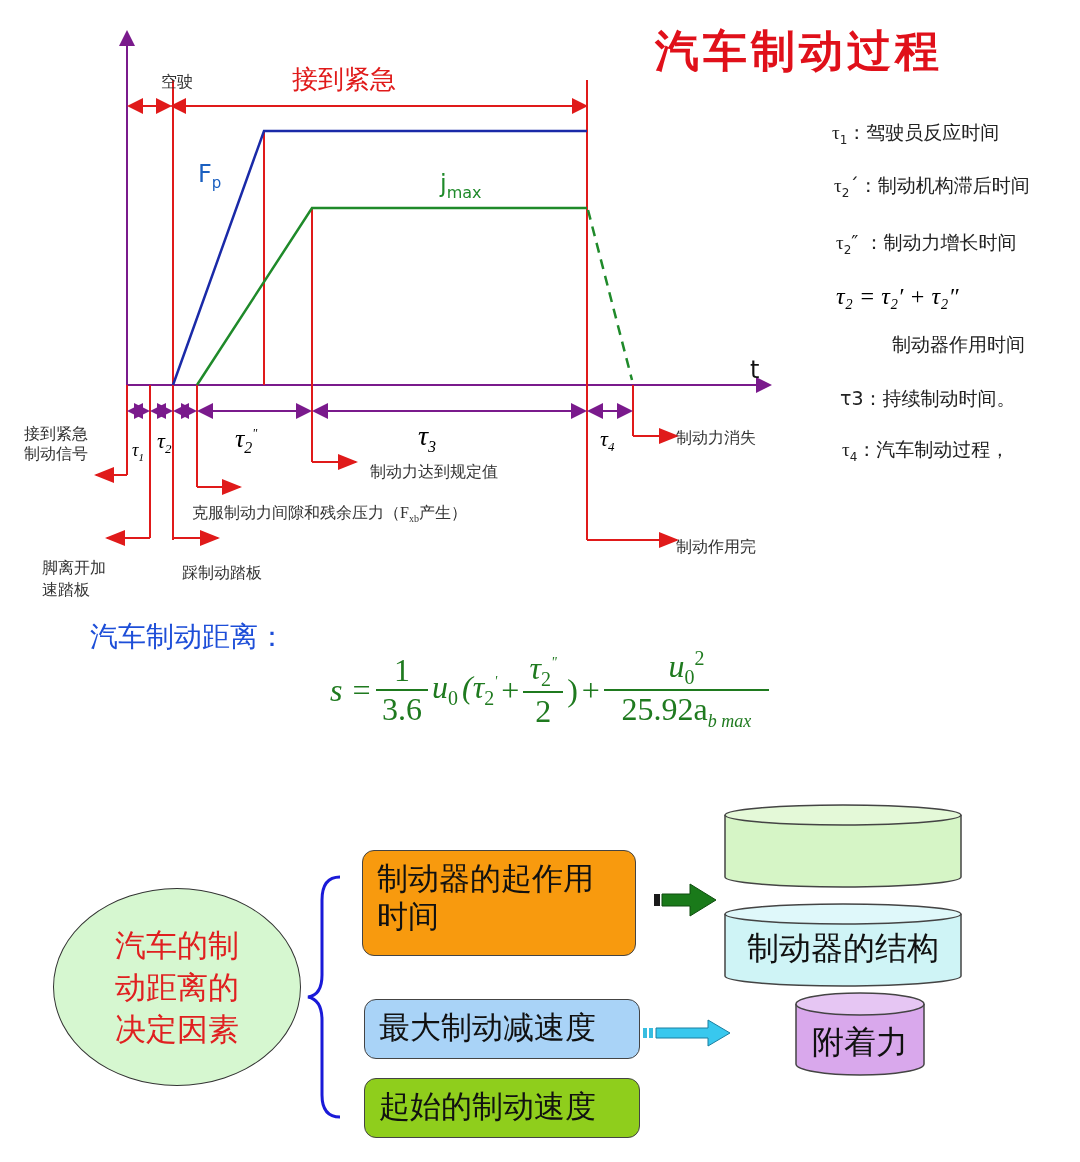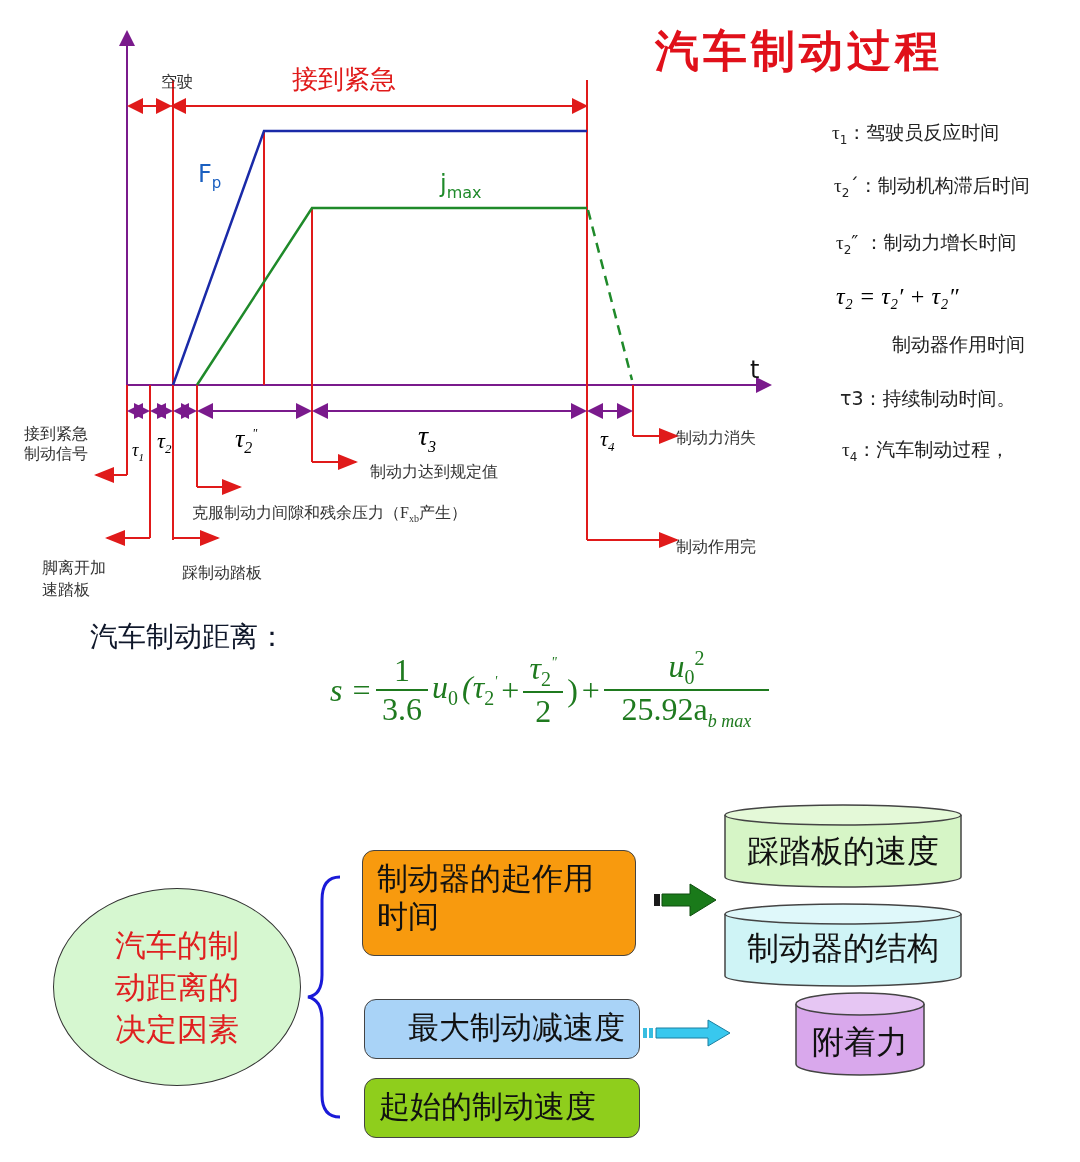--- a/index.html
+++ b/index.html
@@ -123,21 +123,21 @@
 <div class="abs lbl" style="left:676px;top:537px;">制动作用完</div>
 
 <div class="abs legend" style="left:832px;top:120px;"><span class="tau">τ</span><sub>1</sub><span>：驾驶员反应时间</span></div>
 <div class="abs legend" style="left:834px;top:173px;"><span class="tau">τ</span><sub>2</sub><span>´</span><span>：制动机构滞后时间</span></div>
 <div class="abs legend" style="left:836px;top:230px;"><span class="tau">τ</span><sub>2</sub><span>″</span><span> ：制动力增长时间</span></div>
 <div class="abs serif" style="left:836px;top:283px;font-size:24px;font-style:italic;">τ₂ = τ₂′ + τ₂″</div>
 <div class="abs legend" style="left:892px;top:332px;">制动器作用时间</div>
 <div class="abs legend" style="left:840px;top:386px;">τ3：持续制动时间。</div>
 <div class="abs legend" style="left:842px;top:437px;"><span class="tau">τ</span><sub>4</sub><span>：汽车制动过程，</span></div>
 
-<div class="abs" style="left:90px;top:618px;font-size:28px;color:#0f172a;">汽车制动距离：</div>
+<div class="abs" style="left:90px;top:618px;font-size:28px;color:#1d4ed8;">汽车制动距离：</div>
 <div class="abs formula" style="left:330px;top:640px;height:100px;display:flex;align-items:center;gap:4px;">
   <span style="font-style:italic;">s =</span>
   <span style="display:inline-flex;flex-direction:column;align-items:center;font-style:normal;">
     <span>1</span>
     <span style="border-top:2px solid #1f7a1f;width:52px;text-align:center;">3.6</span>
   </span>
   <span><span>u</span><sub style="font-size:20px;font-style:normal;">0</sub></span>
   <span><span>(τ</span><sub style="font-size:20px;font-style:normal;">2</sub><sup style="font-size:14px;">'</sup></span>
   <span style="font-style:normal;">+</span>
   <span style="display:inline-flex;flex-direction:column;align-items:center;">
@@ -150,29 +150,28 @@
     <span><span>u</span><sub style="font-size:20px;font-style:normal;">0</sub><sup style="font-size:20px;font-style:normal;">2</sup></span>
     <span style="border-top:2px solid #1f7a1f;width:165px;text-align:center;"><span style="font-style:normal;">25.92a</span><sub style="font-size:18px;">b max</sub></span>
   </span>
 </div>
 
 <div class="ellipse">
     <span>汽车的制动距离的决定因素</span>
   </div>
 
 <div class="box" style="left:362px;top:850px;width:274px;height:106px;background:#f89a0e;">制动器的起作用时间</div>
-<div class="box" style="left:364px;top:999px;width:276px;height:60px;background:#a9d3f7;text-align:right;">最大制动减速度</div>
+<div class="box" style="left:364px;top:999px;width:276px;height:60px;background:#a9d3f7;">最大制动减速度</div>
 <div class="box" style="left:364px;top:1078px;width:276px;height:60px;background:#8fce1c;">起始的制动速度</div>
 
 <div class="cyl" style="left:724px;top:804px;width:238px;height:84px;">
   <svg width="238" height="84" style="position:absolute;left:0;top:0;">
     <path d="M1,11 L1,73 A118,10 0 0 0 237,73 L237,11" fill="#d6f5c6" stroke="#444" stroke-width="1.5"></path>
     <ellipse cx="119" cy="11" rx="118" ry="10" fill="#e4f9d8" stroke="#444" stroke-width="1.5"></ellipse>
   </svg>
-  <div class="cyl-label" style="top:26px;">踩踏板的速度</div>
 </div>
 <div class="cyl" style="left:724px;top:903px;width:238px;height:84px;">
   <svg width="238" height="84" style="position:absolute;left:0;top:0;">
     <path d="M1,11 L1,73 A118,10 0 0 0 237,73 L237,11" fill="#cff4f6" stroke="#444" stroke-width="1.5"></path>
     <ellipse cx="119" cy="11" rx="118" ry="10" fill="#dff8fa" stroke="#444" stroke-width="1.5"></ellipse>
   </svg>
   <div class="cyl-label" style="top:24px;">制动器的结构</div>
 </div>
 <div class="cyl" style="left:763px;top:991px;width:130px;height:86px;margin-left:32px;">
   <svg width="130" height="86" style="position:absolute;left:0;top:0;">

